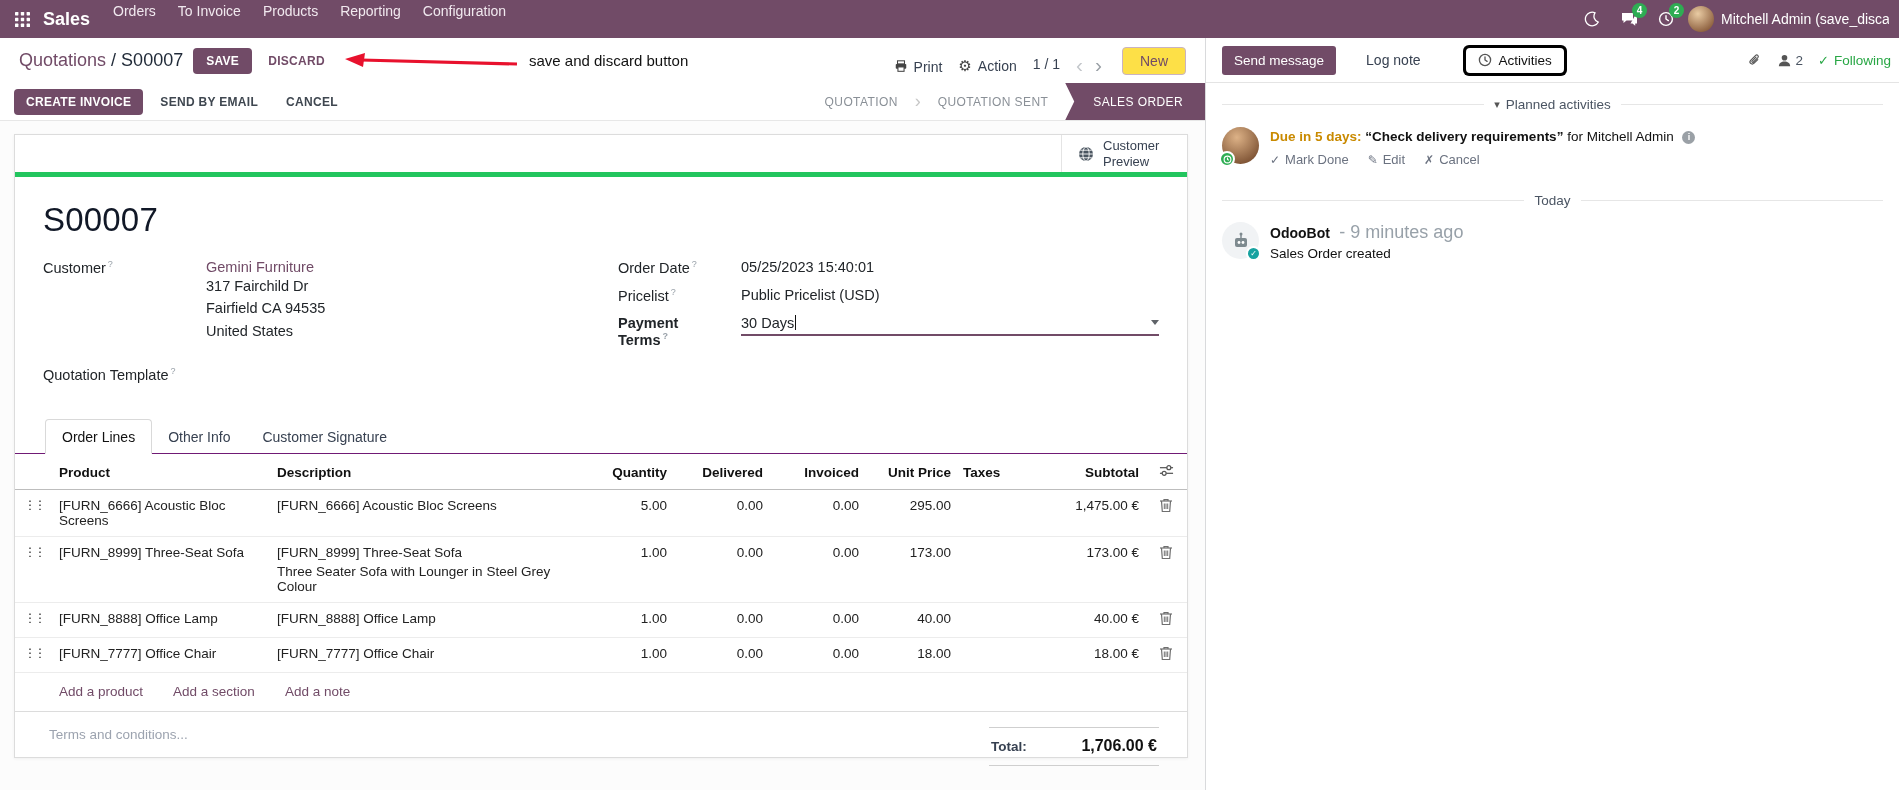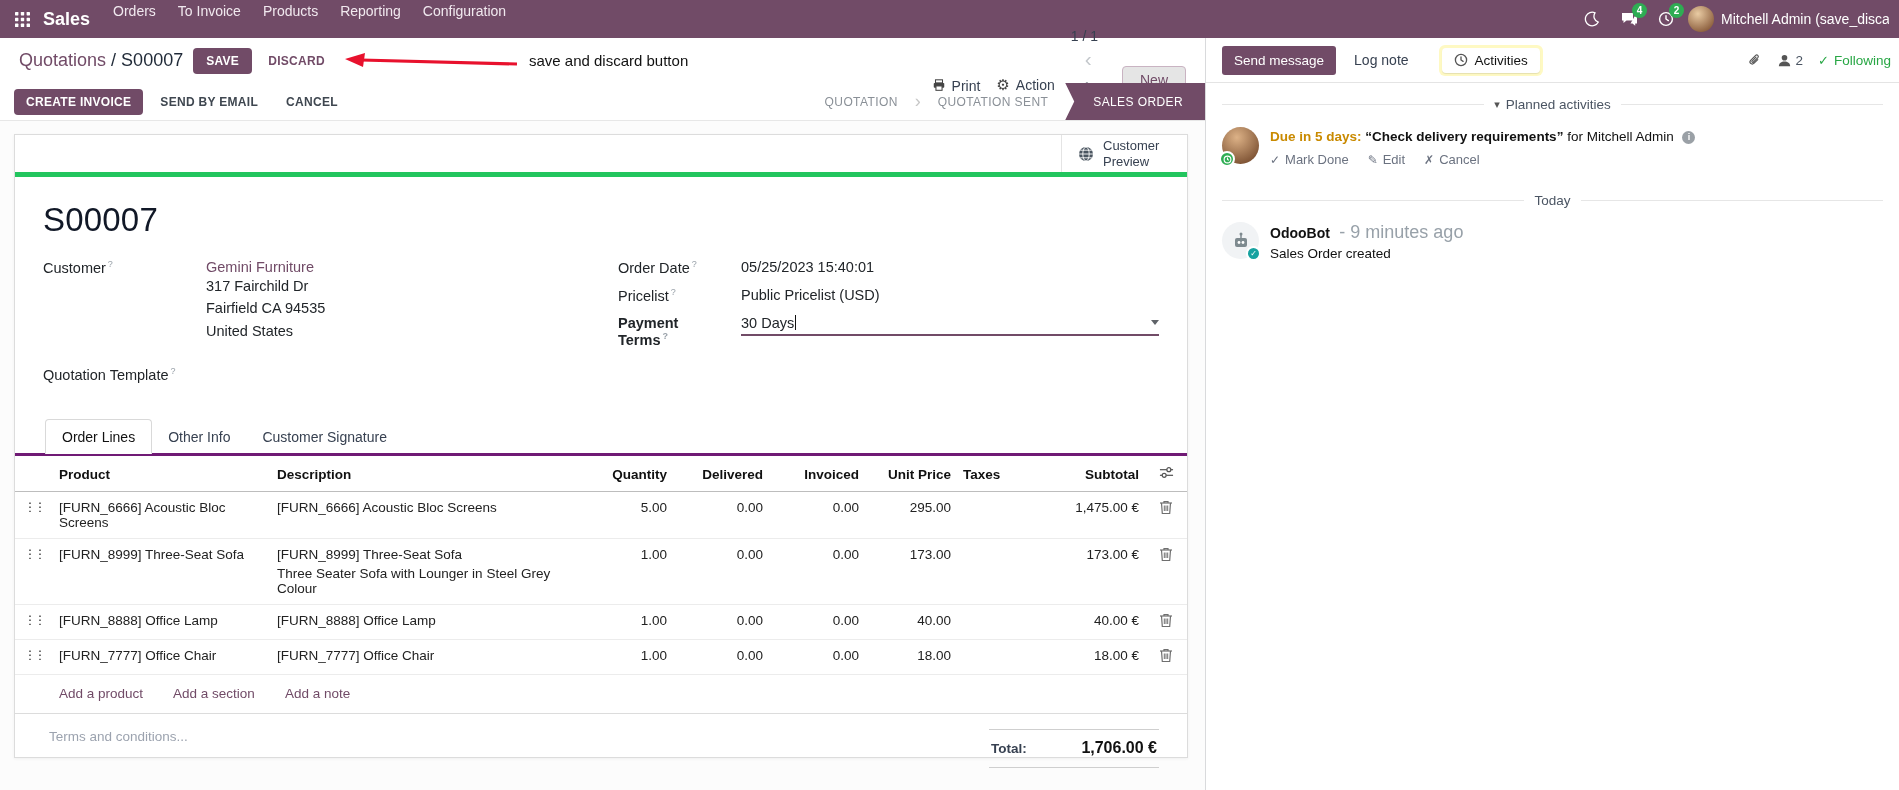--- a/index.html
+++ b/index.html
@@ -34,25 +34,25 @@
   .breadcrumb .sep, .breadcrumb .current { color:#1f2937; }
   .btn-save { background:#714B67; color:#fff; font-size:12px; font-weight:700; letter-spacing:.3px;
               padding:6px 13px; border:none; border-radius:4px; cursor:pointer; }
   .btn-discard { background:none; border:none; color:#714B67; font-size:12px; font-weight:700; letter-spacing:.3px;
                  padding:6px 6px; cursor:pointer; }
   .annotation { display:flex; align-items:center; gap:9px; margin-left:4px; }
   .annotation-text { font-size:15px; color:#111; white-space:nowrap; }
   .cp-right { margin-left:auto; display:flex; align-items:flex-end; gap:16px; }
   .cp-btn { display:flex; align-items:center; gap:6px; font-size:14px; color:#374151; background:none; border:none; cursor:pointer; }
   .gear-glyph { font-size:15px; color:#444; }
-  .pager { display:flex; align-items:center; gap:4px; font-size:14px; color:#374151;flex-direction:column; }
+  .pager { display:flex; align-items:center; gap:4px; font-size:14px; color:#374151; }
   .pager-count { margin-right:8px; }
   .chev { font-size:21px; color:#9aa0a6; line-height:1; padding:0 4px; cursor:pointer; background:none; border:none; }
   .chev.dim { color:#c3c7cb; }
-  .btn-new { font-size:14px; color:#714B67; background:#e5e5e5; border:1px solid #c9b3c2; border-radius:4px;
+  .btn-new { font-size:14px; color:#714B67; background:#fde047; border:1px solid #c9b3c2; border-radius:4px;
              padding:5px 17px; cursor:pointer; }
 
   
   .status-row { height:38px; flex:0 0 38px; display:flex; align-items:stretch; border-bottom:1px solid #e7e7e7; }
   .sr-left { display:flex; align-items:center; gap:6px; padding-left:14px; }
   .btn-primary-sm { background:#714B67; color:#fff; font-size:12px; font-weight:700; letter-spacing:.3px;
                     border:none; border-radius:4px; padding:6px 12px; cursor:pointer; }
   .btn-flat-sm { background:none; border:none; color:#3f4750; font-size:12px; font-weight:600; letter-spacing:.3px;
                  padding:6px 11px; cursor:pointer; }
   .sr-right { margin-left:auto; display:flex; align-items:stretch; }
@@ -83,21 +83,21 @@
   .fvalue { flex:1; color:#212529; }
   .link { color:#714B67; text-decoration:none; cursor:pointer; }
   .addr div { line-height:1.55; }
   .frow.qt { margin-top:24px; }
   .pt-input { flex:1; display:flex; align-items:center; border-bottom:2px solid #714B67; padding-bottom:3px; cursor:text; }
   .text-cursor { display:inline-block; width:1px; height:15px; background:#111; margin-left:1px; }
   .dd-caret { margin-left:auto; width:0; height:0; border-left:4px solid transparent; border-right:4px solid transparent;
               border-top:5px solid #5f6368; cursor:pointer; }
 
   
-  .tabs { display:flex; margin:0 -28px; padding-left:30px; border-bottom:3px solid #701a75; }
+  .tabs { display:flex; margin:0 -28px; padding-left:30px; border-bottom:1px solid #701a75; }
   .tab { font-size:14px; padding:9px 16px 8px; color:#374151; cursor:pointer; position:relative; top:1px; background:none; border:none; }
   .tab.active { border:1px solid #d9d9d9; border-bottom:1px solid #fff; border-radius:4px 4px 0 0; color:#111; background:#fff; }
 
   
   .olines { width:calc(100% + 56px); margin:0 -28px; border-collapse:collapse; font-size:13.5px; table-layout:fixed; }
   .olines th { font-weight:700; color:#111; padding:9px 6px 8px; border-bottom:1px solid #bdbdbd; text-align:left; white-space:nowrap; cursor:pointer; }
   .olines td { padding:8px 6px; border-bottom:1px solid #ececec; vertical-align:top; color:#222; }
   .olines th.num, .olines td.num { text-align:right; }
   .handle-td { color:#b8b8b8; text-align:center; font-size:12px; letter-spacing:-2px; cursor:grab; }
   .cell-desc .sub { margin-top:4px; }
@@ -110,24 +110,24 @@
 
   .sheet-foot { display:flex; justify-content:space-between; align-items:flex-start; margin-top:15px; }
   .terms { color:#9ca3af; font-size:13.5px; padding-left:6px; cursor:text; }
   .total-box { width:170px; border-top:1px solid #cfcfcf; border-bottom:1px solid #cfcfcf;
                padding:9px 2px 10px; display:flex; justify-content:space-between; align-items:baseline; }
   .total-label { font-size:13.5px; font-weight:700; color:#374151; }
   .total-value { font-size:16px; font-weight:700; color:#111; }
 
   
   .chatter-header { height:45px; flex:0 0 45px; border-bottom:1px solid #e4e4e4; display:flex; align-items:center;
-                    padding:0 6px 0 16px; gap:8px; }
+                    padding:0 6px 0 16px; gap:20px; }
   .btn-send { background:#714B67; color:#fff; border:none; border-radius:3px; font-size:13.5px; padding:7px 12px; cursor:pointer; }
   .btn-lognote { background:none; border:none; color:#374151; font-size:14px; padding:7px 10px; cursor:pointer; }
-  .seg { background:#fef9c3; border-radius:6px; padding:3px; margin-left:12px; }
+  .seg { background:#000000; border-radius:6px; padding:3px; margin-left:12px; }
   .seg-pill { background:#fff; border-radius:4px; padding:5px 12px; display:flex; align-items:center; gap:7px;
               font-size:13.5px; color:#111; box-shadow:0 1px 1px rgba(0,0,0,.1); cursor:pointer; border:none; }
   .ch-right { margin-left:auto; display:flex; align-items:center; gap:15px; padding-right:2px; }
   .ch-ic { display:flex; align-items:center; cursor:pointer; }
   .followers { display:flex; align-items:center; gap:4px; color:#4b5563; font-size:13.5px; cursor:pointer; }
   .following { display:flex; align-items:center; gap:5px; color:#28a745; font-size:13.5px; white-space:nowrap; cursor:pointer; }
   .check-glyph { font-size:13px; }
 
   .chatter-body { flex:1; min-height:0; padding-top:12px; }
   .divider { display:flex; align-items:center; gap:10px; margin:2px 16px 13px; color:#4b5563; font-size:13.5px; }

